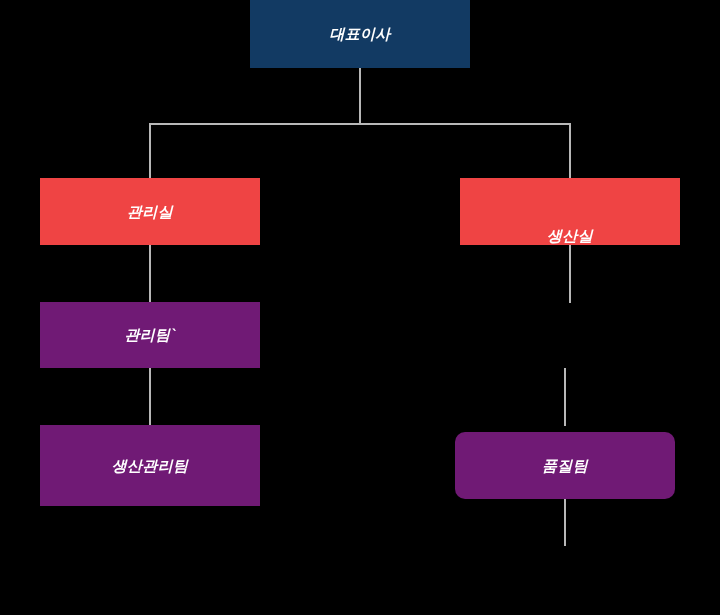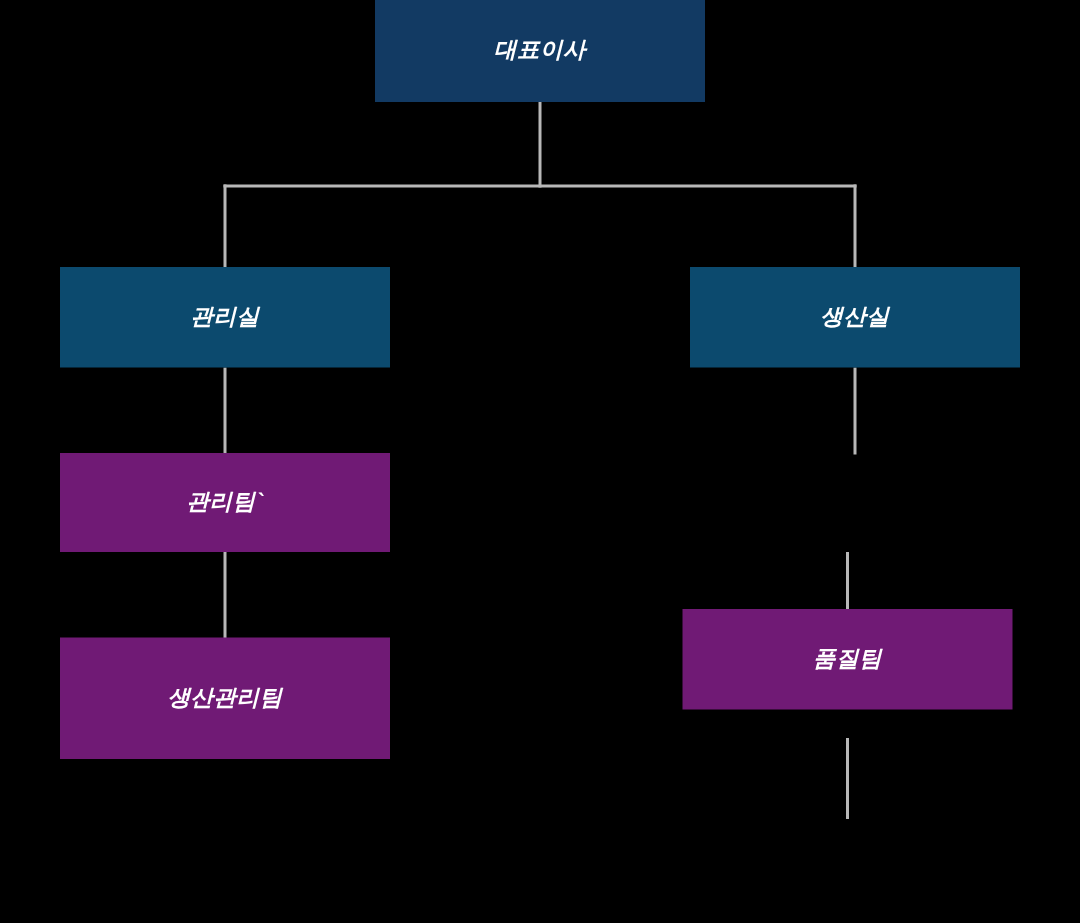--- a/index.html
+++ b/index.html
@@ -28,21 +28,21 @@
     text-align: center;
     line-height: 1.2;
     user-select: none;
     font-style: italic;
   }
   .node-label {
     display: block;
     white-space: nowrap;
   }
   .level-ceo   { background: #123a63; }
-  .level-dept  { background: #0c4a6e; }
+  .level-dept  { background: #ef4444; }
   .level-team  { background: #701a75; }
 
   .connector {
     position: absolute;
     background: #b8b8b8;
   }
   .connector.v { width: 2px; }
   .connector.h { height: 2px; }
 </style>
 </head>
@@ -69,31 +69,31 @@
   <div class="connector v" style="left:564px; top:492px; height:54px;"></div>
 
   <div class="node level-ceo" style="left:250px; top:0px; width:220px; height:68px;">
     <span class="node-label">대표이사</span>
   </div>
 
   <div class="node level-dept" style="left:40px; top:178px; width:220px; height:67px;">
     <span class="node-label">관리실</span>
   </div>
 
-  <div class="node level-dept" style="left:460px; top:178px; width:220px; height:67px;">
+  <div class="node level-dept" style="left:460px; top:178px; width:220px; height:67px;align-items:flex-end;">
     <span class="node-label">생산실</span>
   </div>
 
   <div class="node level-team" style="left:40px; top:302px; width:220px; height:66px;">
     <span class="node-label">관리팀`</span>
   </div>
 
 
   <div class="node level-team" style="left:40px; top:425px; width:220px; height:81px;">
     <span class="node-label">생산관리팀</span>
   </div>
 
-  <div class="node level-team" style="left:455px; top:406px; width:220px; height:67px;">
+  <div class="node level-team" style="left:455px; top:432px; width:220px; height:67px;border-radius:10px;">
     <span class="node-label">품질팀</span>
   </div>
 
 
 </div>
 
 </body></html>

